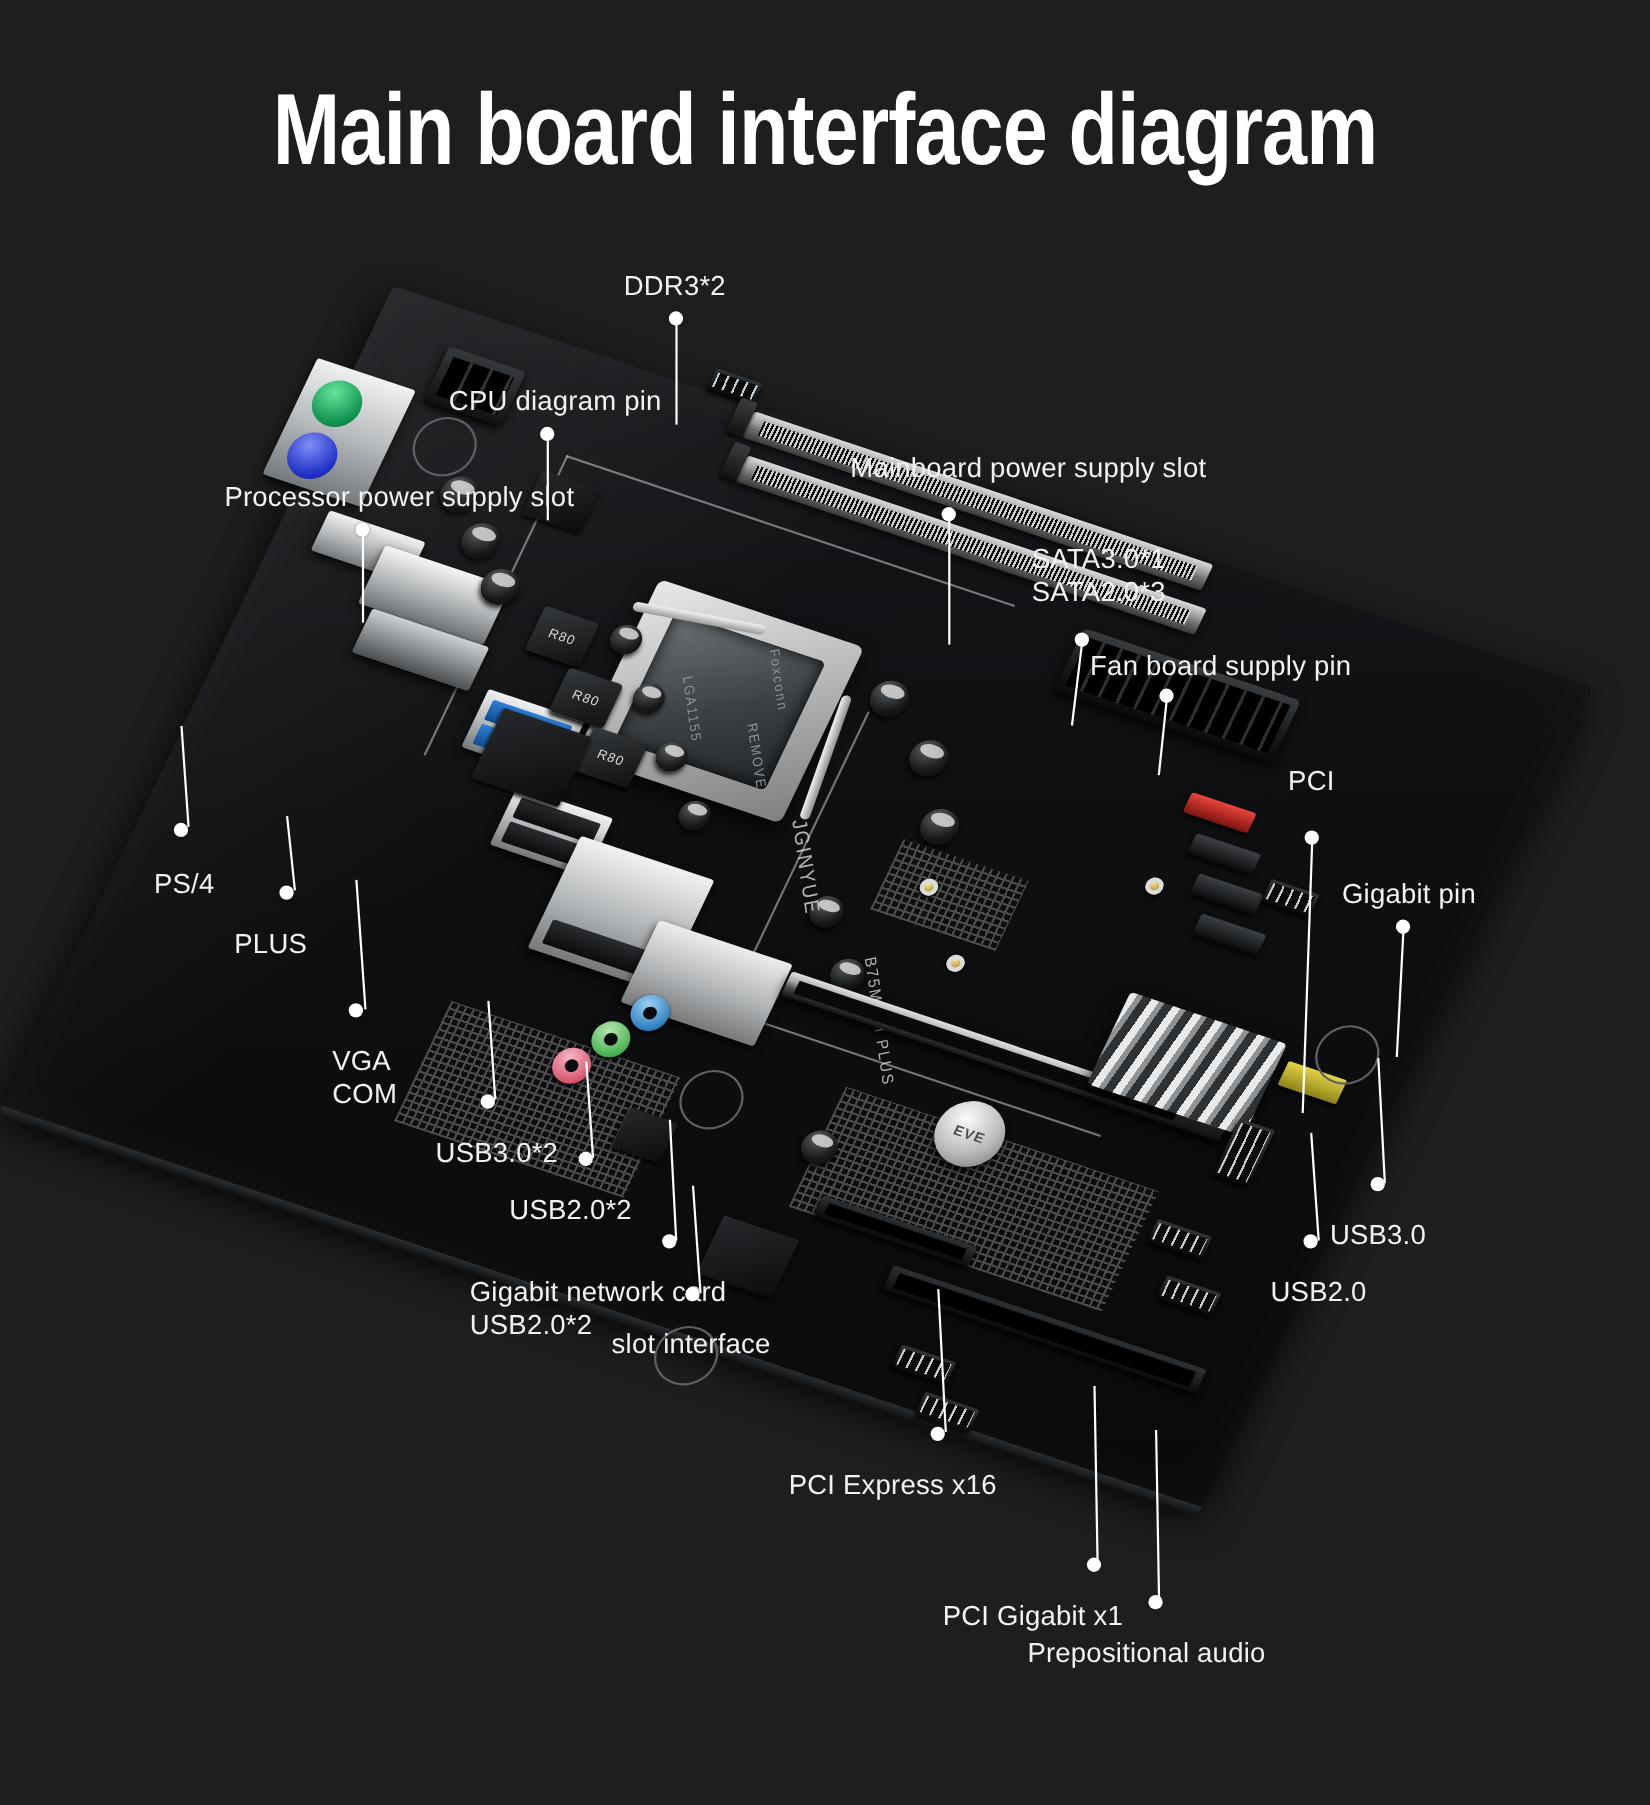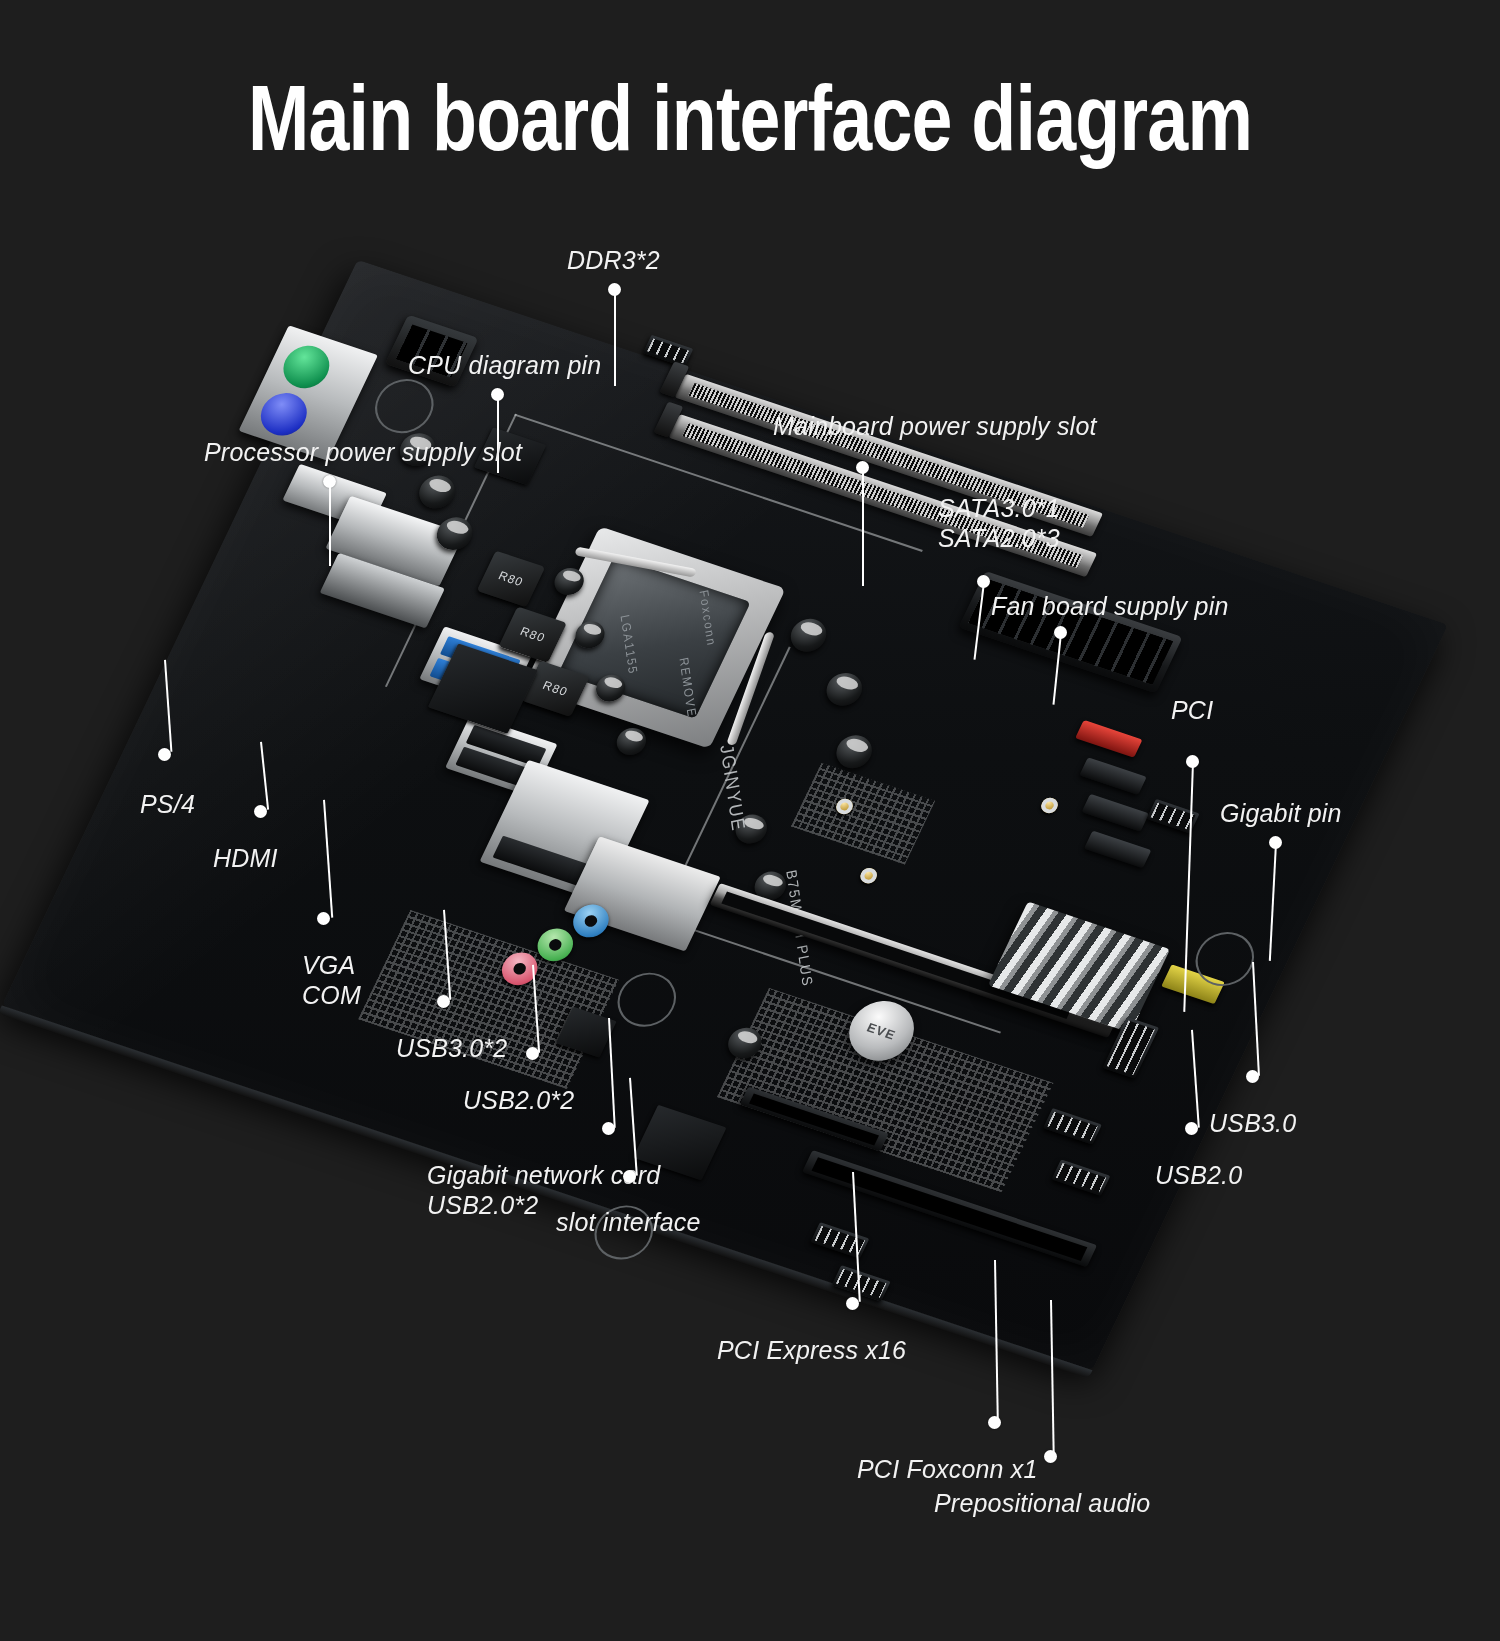--- a/index.html
+++ b/index.html
@@ -9,21 +9,21 @@
   
   #title{
     position:absolute;left:0;top:72px;width:100%;text-align:center;
     font-size:92px;line-height:1;font-weight:700;color:#ffffff;
     letter-spacing:-1px; transform:scaleX(.80); transform-origin:50% 50%;
     white-space:nowrap;
   }
 
   
   .callout{position:absolute;font-size:25px;line-height:30px;color:#f2f2f2;
-           white-space:pre;letter-spacing:.2px;font-style:italic;}
+           white-space:pre;letter-spacing:.2px;}
   .dot{position:absolute;width:13px;height:13px;border-radius:50%;
        background:#fff;box-shadow:0 0 2px rgba(0,0,0,.5);}
   .lead{position:absolute;background:#fff;width:2px;transform-origin:0 0;}
 
   
   #stage{position:absolute;left:0;top:0;width:1500px;height:1641px;}
   #boardwrap{position:absolute;left:150px;top:405px;width:1150px;height:820px;
              transform:rotate(18.5deg) skewX(-7deg);}
   .pcb{position:absolute;inset:0;border-radius:6px;
        background:
@@ -329,21 +329,21 @@
 <div class="lead" style="left:1192px;top:762px;height:250px;transform:rotate(2deg);"></div>
 
 <div class="callout" style="left:1220px;top:798px;">Gigabit pin</div>
 <div class="dot" style="left:1269px;top:836px;"></div>
 <div class="lead" style="left:1275px;top:843px;height:118px;transform:rotate(3deg);"></div>
 
 <div class="callout" style="left:140px;top:789px;">PS/4</div>
 <div class="dot" style="left:158px;top:748px;"></div>
 <div class="lead" style="left:164px;top:660px;height:92px;transform:rotate(-4deg);"></div>
 
-<div class="callout" style="left:213px;top:843px;">HDMI</div>
+<div class="callout" style="left:213px;top:843px;">PLUS</div>
 <div class="dot" style="left:254px;top:805px;"></div>
 <div class="lead" style="left:260px;top:742px;height:68px;transform:rotate(-6deg);"></div>
 
 <div class="callout" style="left:302px;top:950px;">VGA
 COM</div>
 <div class="dot" style="left:317px;top:912px;"></div>
 <div class="lead" style="left:323px;top:800px;height:118px;transform:rotate(-4deg);"></div>
 
 <div class="callout" style="left:396px;top:1033px;">USB3.0*2</div>
 <div class="dot" style="left:437px;top:995px;"></div>
@@ -367,19 +367,19 @@
 <div class="lead" style="left:1252px;top:962px;height:114px;transform:rotate(-3deg);"></div>
 
 <div class="callout" style="left:1155px;top:1160px;">USB2.0</div>
 <div class="dot" style="left:1185px;top:1122px;"></div>
 <div class="lead" style="left:1191px;top:1030px;height:98px;transform:rotate(-4deg);"></div>
 
 <div class="callout" style="left:717px;top:1335px;">PCI Express x16</div>
 <div class="dot" style="left:846px;top:1297px;"></div>
 <div class="lead" style="left:852px;top:1172px;height:130px;transform:rotate(-3deg);"></div>
 
-<div class="callout" style="left:857px;top:1454px;">PCI Foxconn x1</div>
+<div class="callout" style="left:857px;top:1454px;">PCI Gigabit x1</div>
 <div class="dot" style="left:988px;top:1416px;"></div>
 <div class="lead" style="left:994px;top:1260px;height:162px;transform:rotate(-1deg);"></div>
 
 <div class="callout" style="left:934px;top:1488px;">Prepositional audio</div>
 <div class="dot" style="left:1044px;top:1450px;"></div>
 <div class="lead" style="left:1050px;top:1300px;height:156px;transform:rotate(-1deg);"></div>
 
 </body></html>

